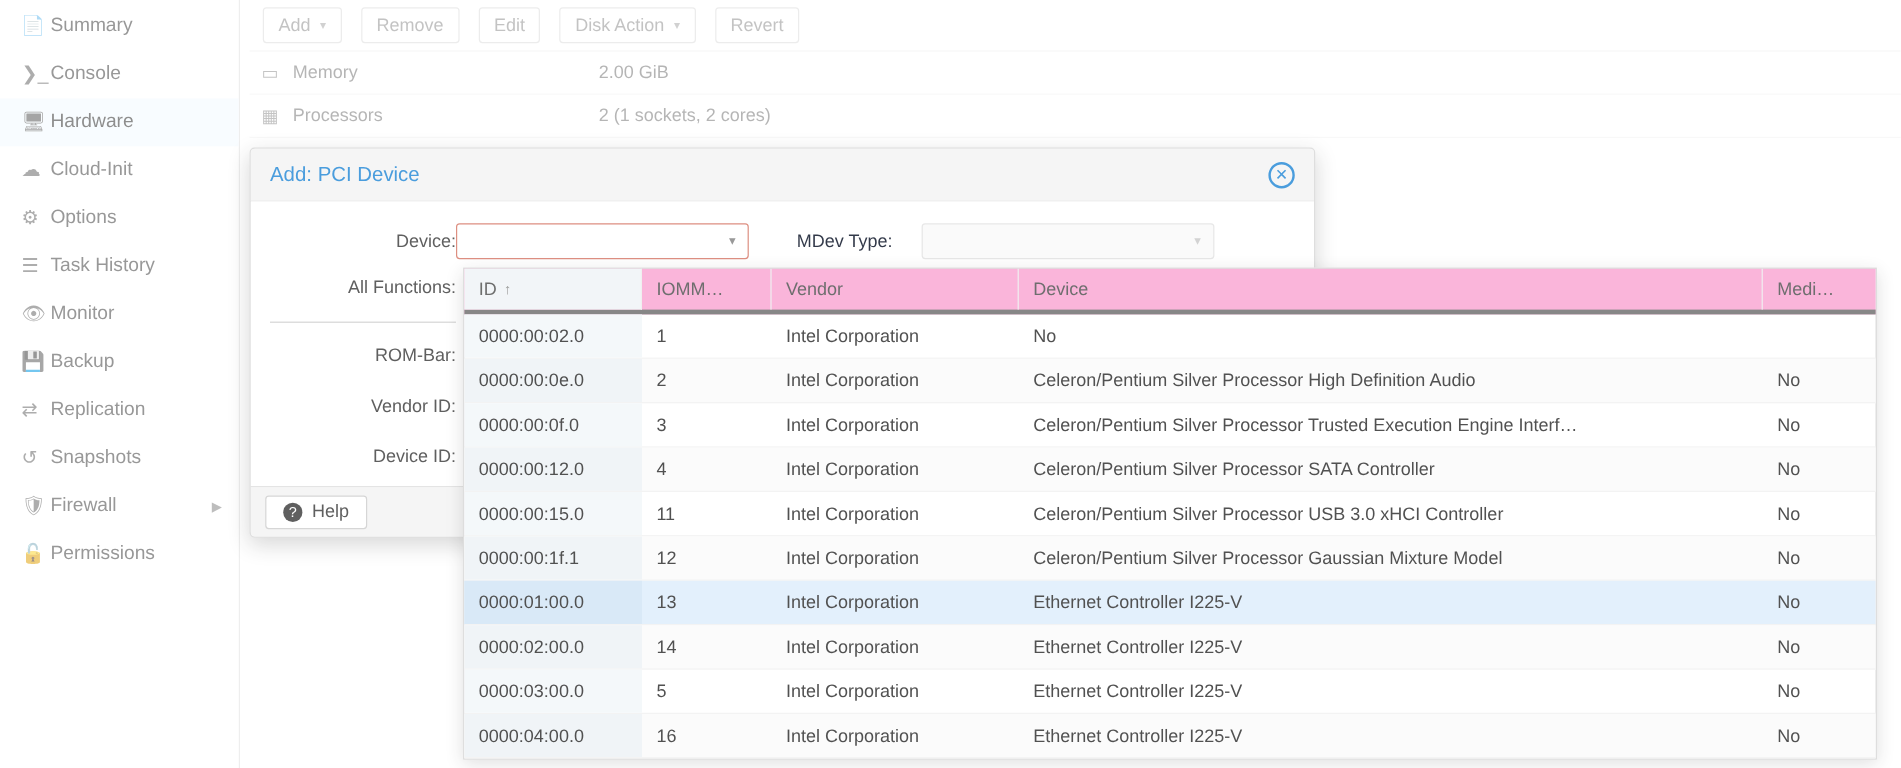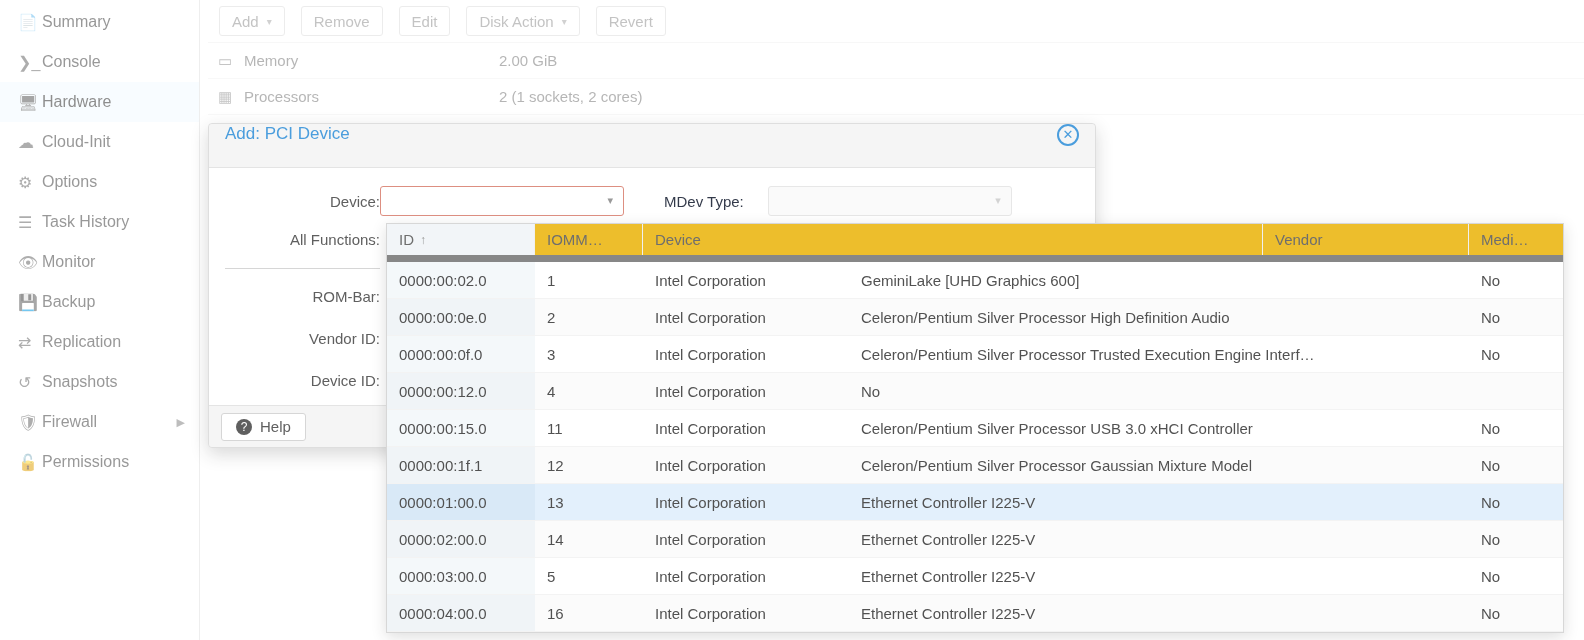--- a/index.html
+++ b/index.html
@@ -23,42 +23,42 @@
 
   
   .hwrows { position:absolute; left:208px; right:0; top:42px; border-top:1px solid #eee; opacity:.5; }
   .hwrow { display:flex; align-items:center; height:36px; border-bottom:1px solid #f0f0f0; padding-left:10px; font-size:15px; }
   .hwrow .hwicon { width:26px; color:#777; }
   .hwrow .hwlabel { width:255px; }
   .hwrow .hwval  { color:#555; }
 
   
   .modal { position:absolute; left:208px; top:123px; width:888px; background:#f6f6f6; border:1px solid #d9d9d9; border-radius:4px; box-shadow:0 6px 18px rgba(0,0,0,.18); }
-  .modal-head { display:flex; align-items:flex-start; height:44px; padding:0 16px; border-bottom:1px solid #e0e0e0; background:#f4f4f4; border-radius:4px 4px 0 0; }
+  .modal-head { display:flex; align-items:center; height:44px; padding:0 16px; border-bottom:1px solid #e0e0e0; background:#f4f4f4; border-radius:4px 4px 0 0; }
   .modal-title { color:#2b8cd7; font-size:17px; }
   .modal-close { margin-left:auto; width:22px; height:22px; border:2px solid #2b8cd7; border-radius:11px; color:#2b8cd7; font-size:13px; line-height:18px; text-align:center; cursor:pointer; }
 
   .modal-body { padding:16px 16px 4px 16px; background:#fff; }
   .form-row { display:flex; align-items:center; height:42px; font-size:15px; color:#444; }
   .form-row.first { height:34px; }
   .form-label { width:155px;text-align:right; }
   .form-input { width:244px; height:30px; border:1px solid #d87c6c; border-radius:3px; background:#fff; position:relative; }
   .form-input .caret { position:absolute; right:10px; top:7px; color:#888; font-size:11px; }
   .mdev-label { margin-left:40px; color:#0f172a; }
   .mdev-input { width:244px; height:30px; border:1px solid #e3e3e3; border-radius:3px; margin-left:24px; background:#fafafa; position:relative; }
   .mdev-input .caret { position:absolute; right:10px; top:7px; color:#ccc; font-size:11px; }
   .sep { height:1px; background:#cfcfcf; margin:8px 0 6px 0; width:155px; }
 
   .modal-foot { height:42px; border-top:1px solid #e0e0e0; background:#f4f4f4; display:flex; align-items:center; padding:0 12px; border-radius:0 0 4px 4px; }
   .helpbtn { display:inline-flex; align-items:center; height:28px; padding:0 14px; border:1px solid #cfcfcf; border-radius:3px; background:#fff; font-size:15px; color:#444; }
   .helpbtn .qicon { display:inline-block; width:16px; height:16px; border-radius:8px; background:#444; color:#fff; font-size:12px; text-align:center; line-height:16px; margin-right:8px; }
 
   
   .dropdown { position:absolute; left:386px; top:223px; width:1178px; background:#fff; border:1px solid #d0d0d0; box-shadow:0 4px 14px rgba(0,0,0,.15); }
-  .dd-head { display:flex; height:38px; align-items:center; border-bottom:7px solid #737373; background:#eab308; font-size:15px; color:#555; }
+  .dd-head { display:flex; height:38px; align-items:center; border-bottom:4px solid #737373; background:#f9a8d4; font-size:15px; color:#555; }
   .dd-col  { padding:0 12px; border-right:1px solid #eee; display:flex; align-items:center; height:100%; overflow:hidden; white-space:nowrap; text-overflow:ellipsis; }
   .dd-col:last-child { border-right:none; }
   .c-id   { width:148px; background:#f0f4f7; }
   .dd-head .c-id { font-weight:500; }
   .c-iom  { width:108px; }
   .c-ven  { width:206px; }
   .c-dev  { flex:1; }
   .c-med  { width:94px; }
   .sort-arrow { margin-left:6px; font-size:12px; color:#8a8a8a; }
 
@@ -198,50 +198,50 @@
   </div>
 </div>
 
 <div class="dropdown">
   <div class="dd-head">
     <div class="dd-col c-id">
         <span>ID</span>
         <span class="sort-arrow">↑</span>
       </div>
     <div class="dd-col c-iom">IOMM…</div>
+    <div class="dd-col c-ven">Vendor</div>
     <div class="dd-col c-dev">Device</div>
-    <div class="dd-col c-ven">Vendor</div>
     <div class="dd-col c-med">Medi…</div>
   </div>
   <div class="dd-body" id="dd-body">
       <div class="dd-row">
         <div class="dd-col c-id">0000:00:02.0</div>
         <div class="dd-col c-iom">1</div>
         <div class="dd-col c-ven">Intel Corporation</div>
-        <div class="dd-col c-dev">GeminiLake [UHD Graphics 600]</div>
         <div class="dd-col c-med">No</div>
       </div>
       <div class="dd-row">
         <div class="dd-col c-id">0000:00:0e.0</div>
         <div class="dd-col c-iom">2</div>
         <div class="dd-col c-ven">Intel Corporation</div>
         <div class="dd-col c-dev">Celeron/Pentium Silver Processor High Definition Audio</div>
         <div class="dd-col c-med">No</div>
       </div>
       <div class="dd-row">
         <div class="dd-col c-id">0000:00:0f.0</div>
         <div class="dd-col c-iom">3</div>
         <div class="dd-col c-ven">Intel Corporation</div>
         <div class="dd-col c-dev">Celeron/Pentium Silver Processor Trusted Execution Engine Interf…</div>
         <div class="dd-col c-med">No</div>
       </div>
       <div class="dd-row">
         <div class="dd-col c-id">0000:00:12.0</div>
         <div class="dd-col c-iom">4</div>
         <div class="dd-col c-ven">Intel Corporation</div>
+        <div class="dd-col c-dev">Celeron/Pentium Silver Processor SATA Controller</div>
         <div class="dd-col c-med">No</div>
       </div>
       <div class="dd-row">
         <div class="dd-col c-id">0000:00:15.0</div>
         <div class="dd-col c-iom">11</div>
         <div class="dd-col c-ven">Intel Corporation</div>
         <div class="dd-col c-dev">Celeron/Pentium Silver Processor USB 3.0 xHCI Controller</div>
         <div class="dd-col c-med">No</div>
       </div>
       <div class="dd-row">

